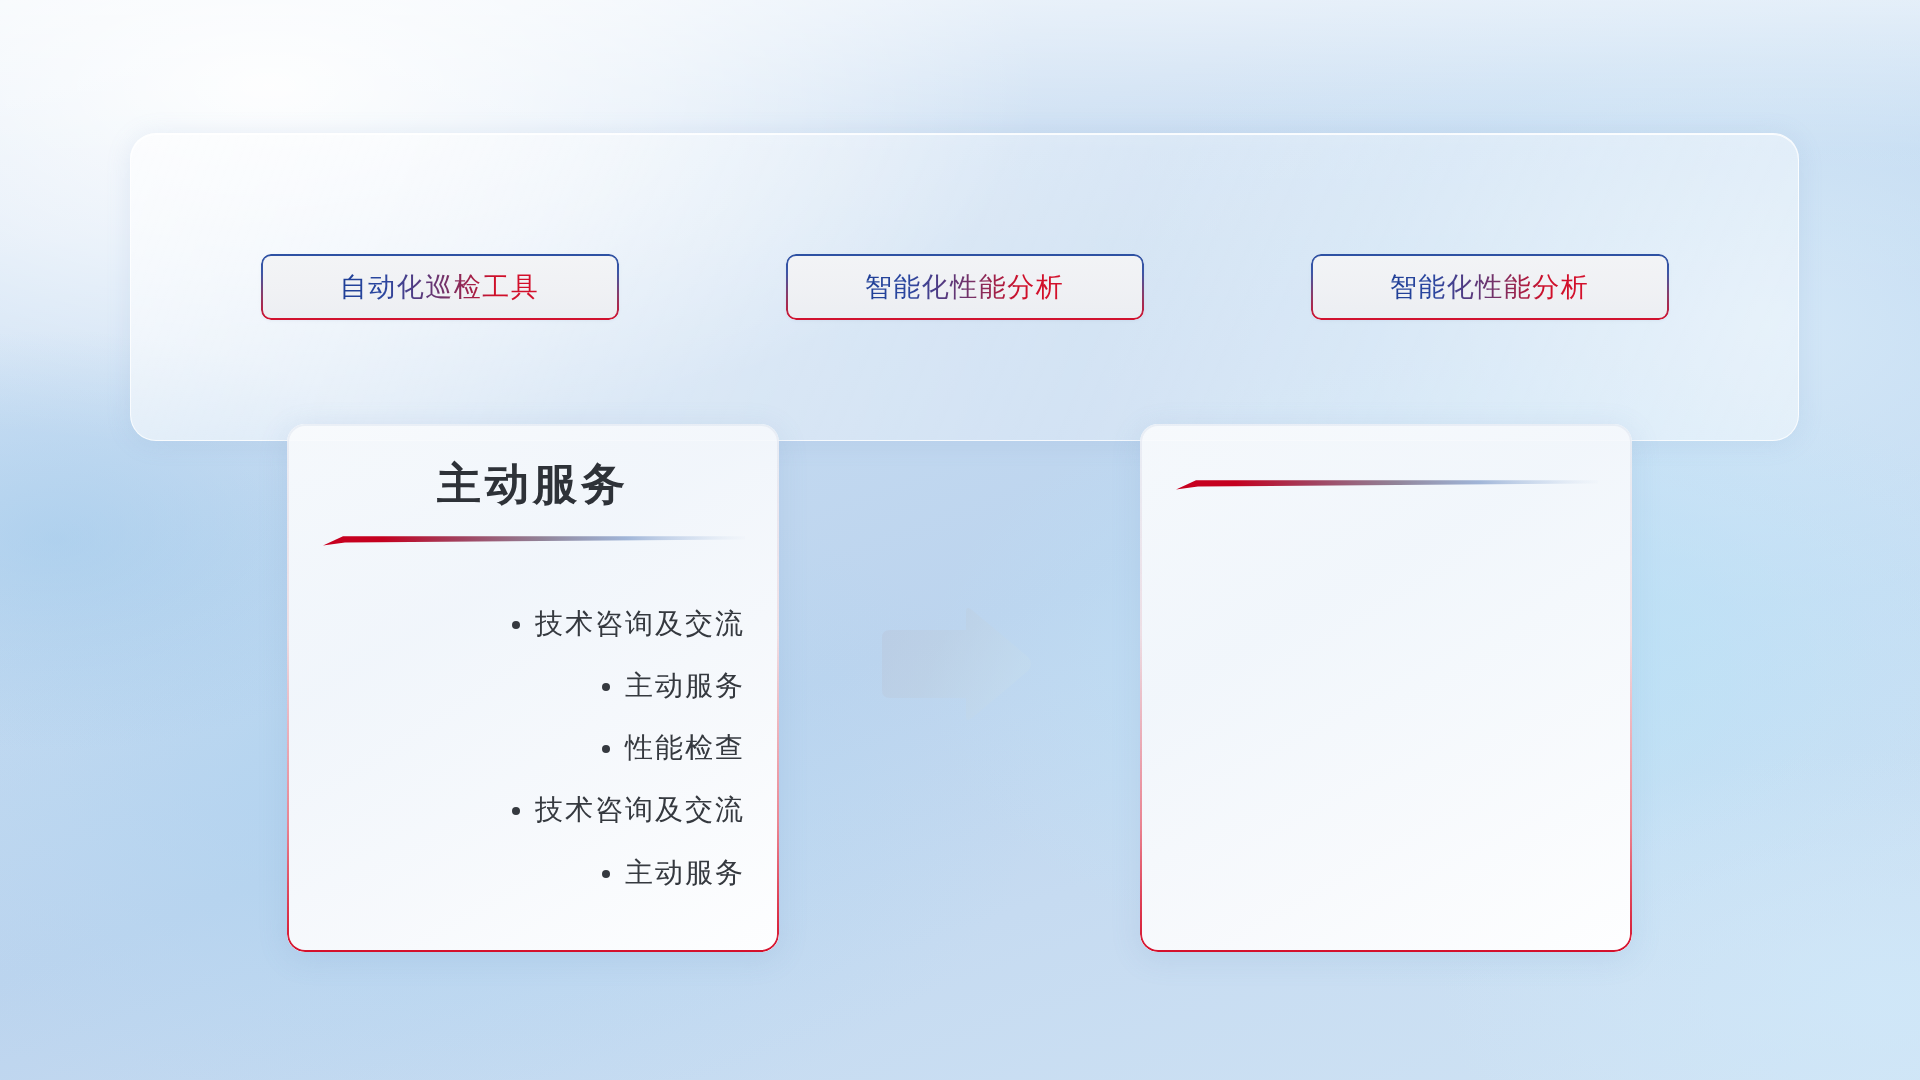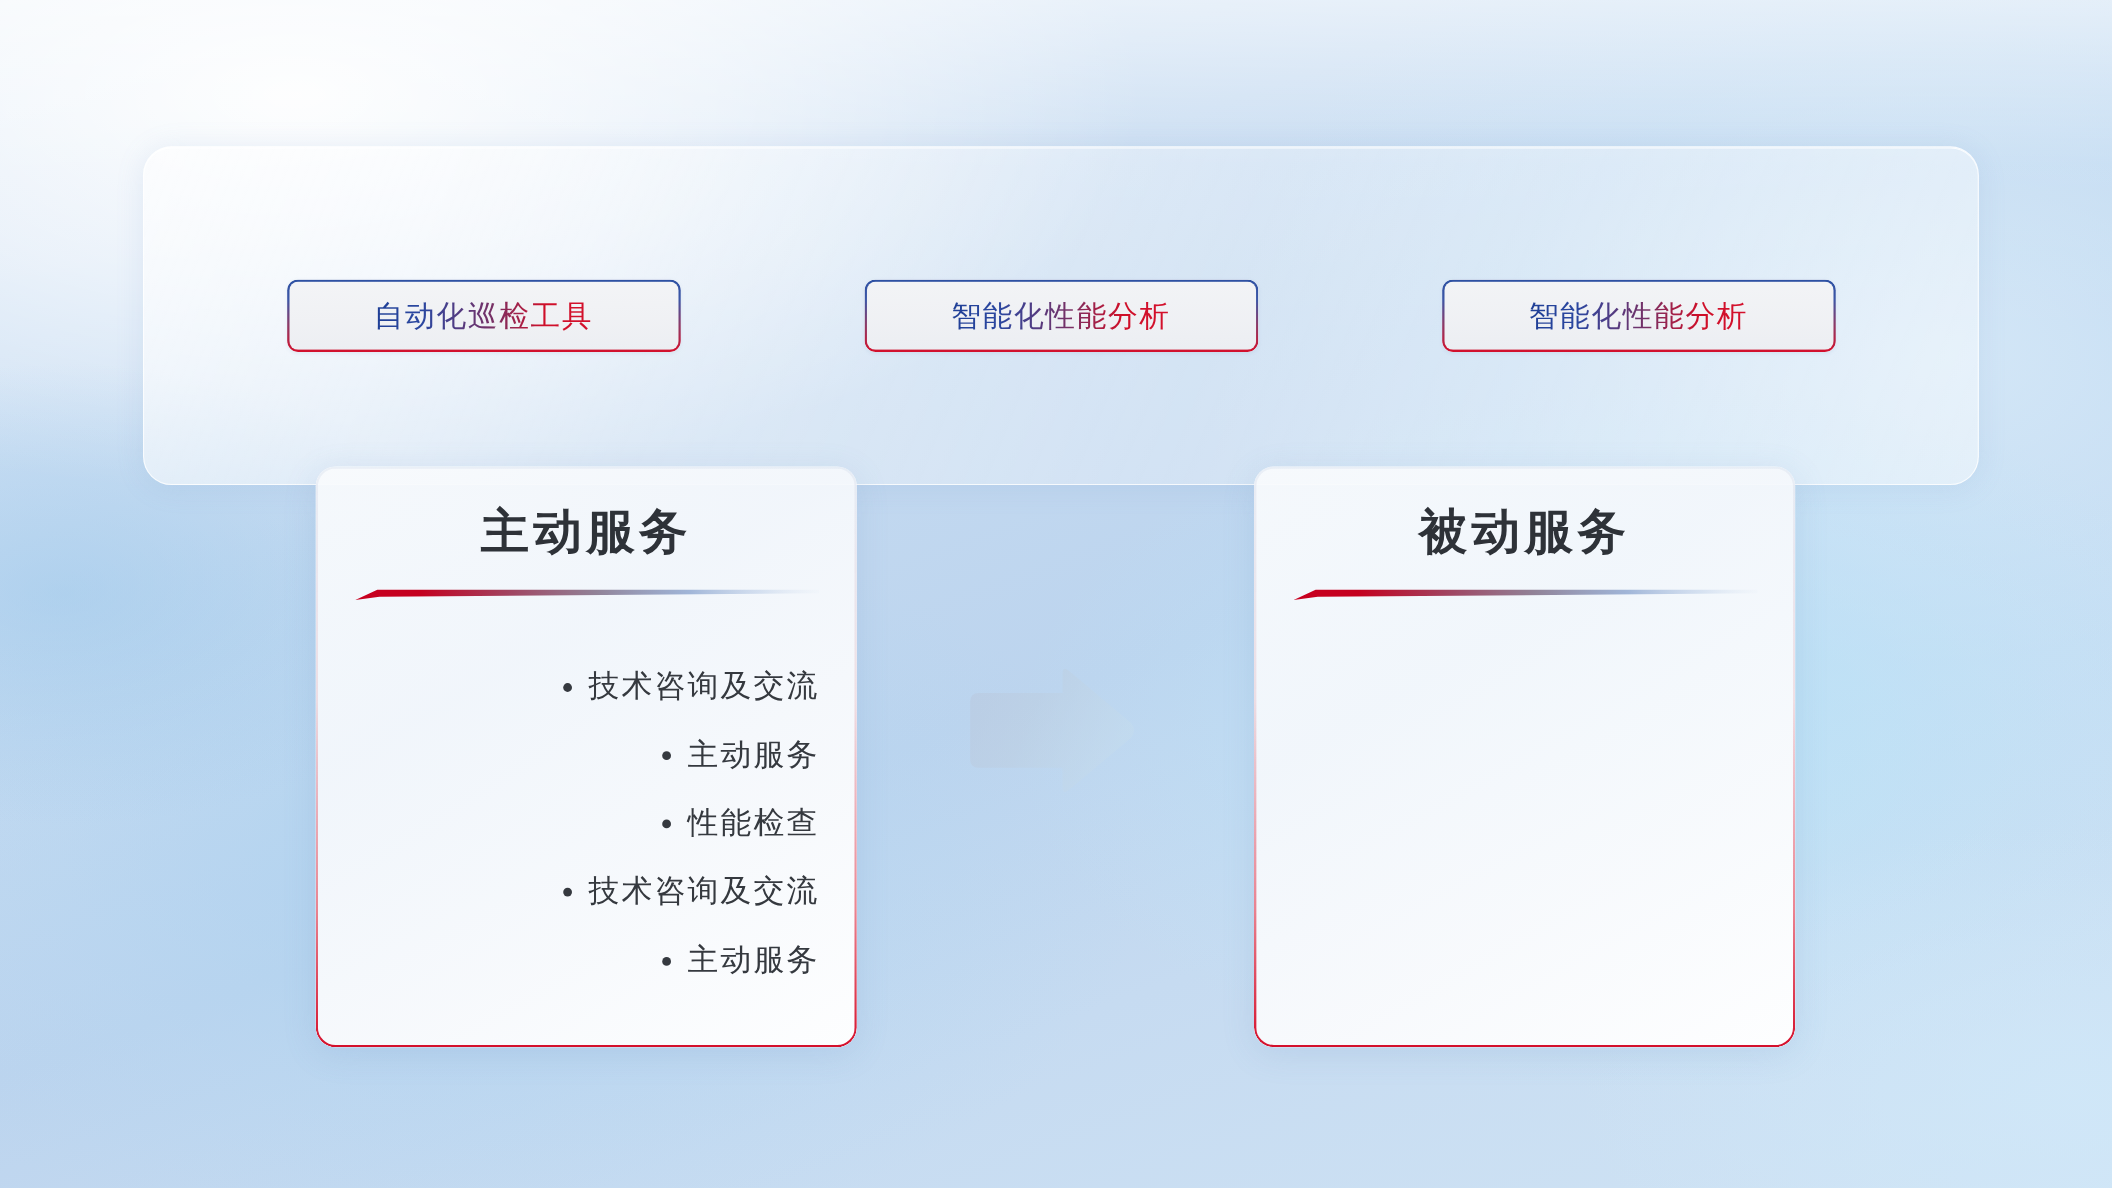--- a/index.html
+++ b/index.html
@@ -314,21 +314,20 @@
                L 92,90
                L 16,90
                Q 8,90 8,82
                Z" fill="url(#arrowgrad)"></path>
     </svg>
   </div>
 
   <section class="card" id="card-passive">
     <div class="card-inner">
 
-      <h2 class="card-title">被动服务</h2>
 
       <div class="card-divider">
         <svg viewBox="0 0 424 16" preserveAspectRatio="none" aria-hidden="true">
           <defs>
             <linearGradient id="divgrad-b" x1="0" y1="0" x2="1" y2="0">
               <stop offset="0" stop-color="#c8001f" stop-opacity="1"></stop>
               <stop offset="0.14" stop-color="#c4001f" stop-opacity="1"></stop>
               <stop offset="0.33" stop-color="#9a3352" stop-opacity="0.92"></stop>
               <stop offset="0.52" stop-color="#79667f" stop-opacity="0.80"></stop>
               <stop offset="0.72" stop-color="#6f8ec2" stop-opacity="0.62"></stop>

